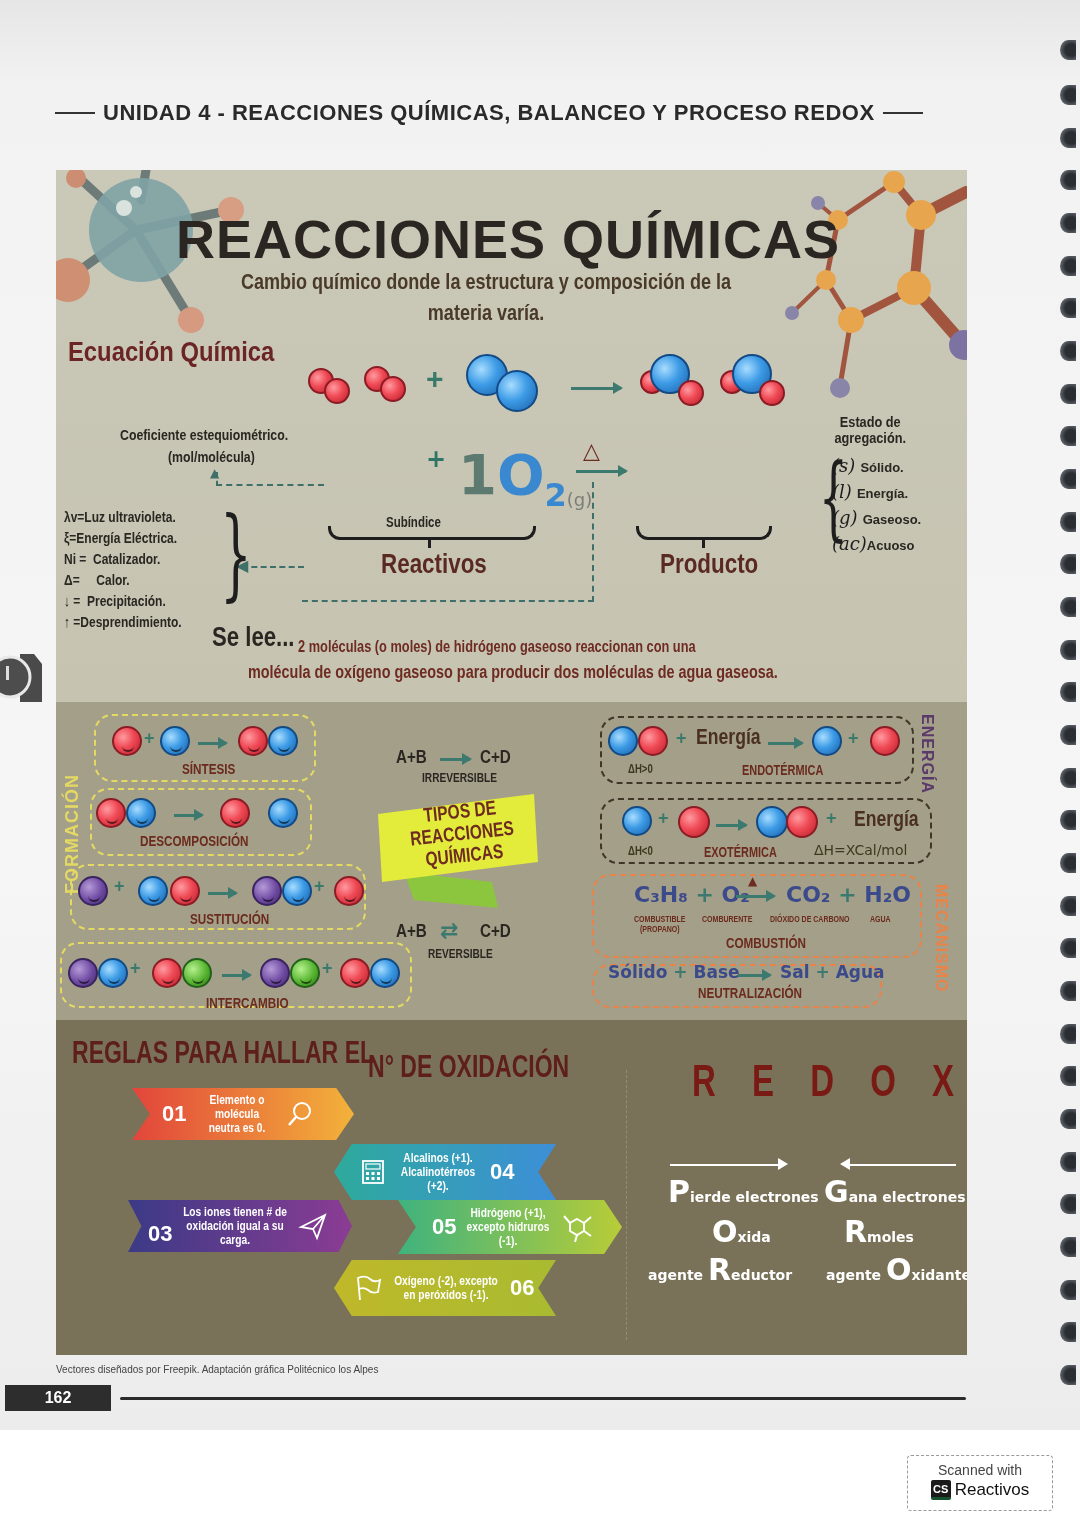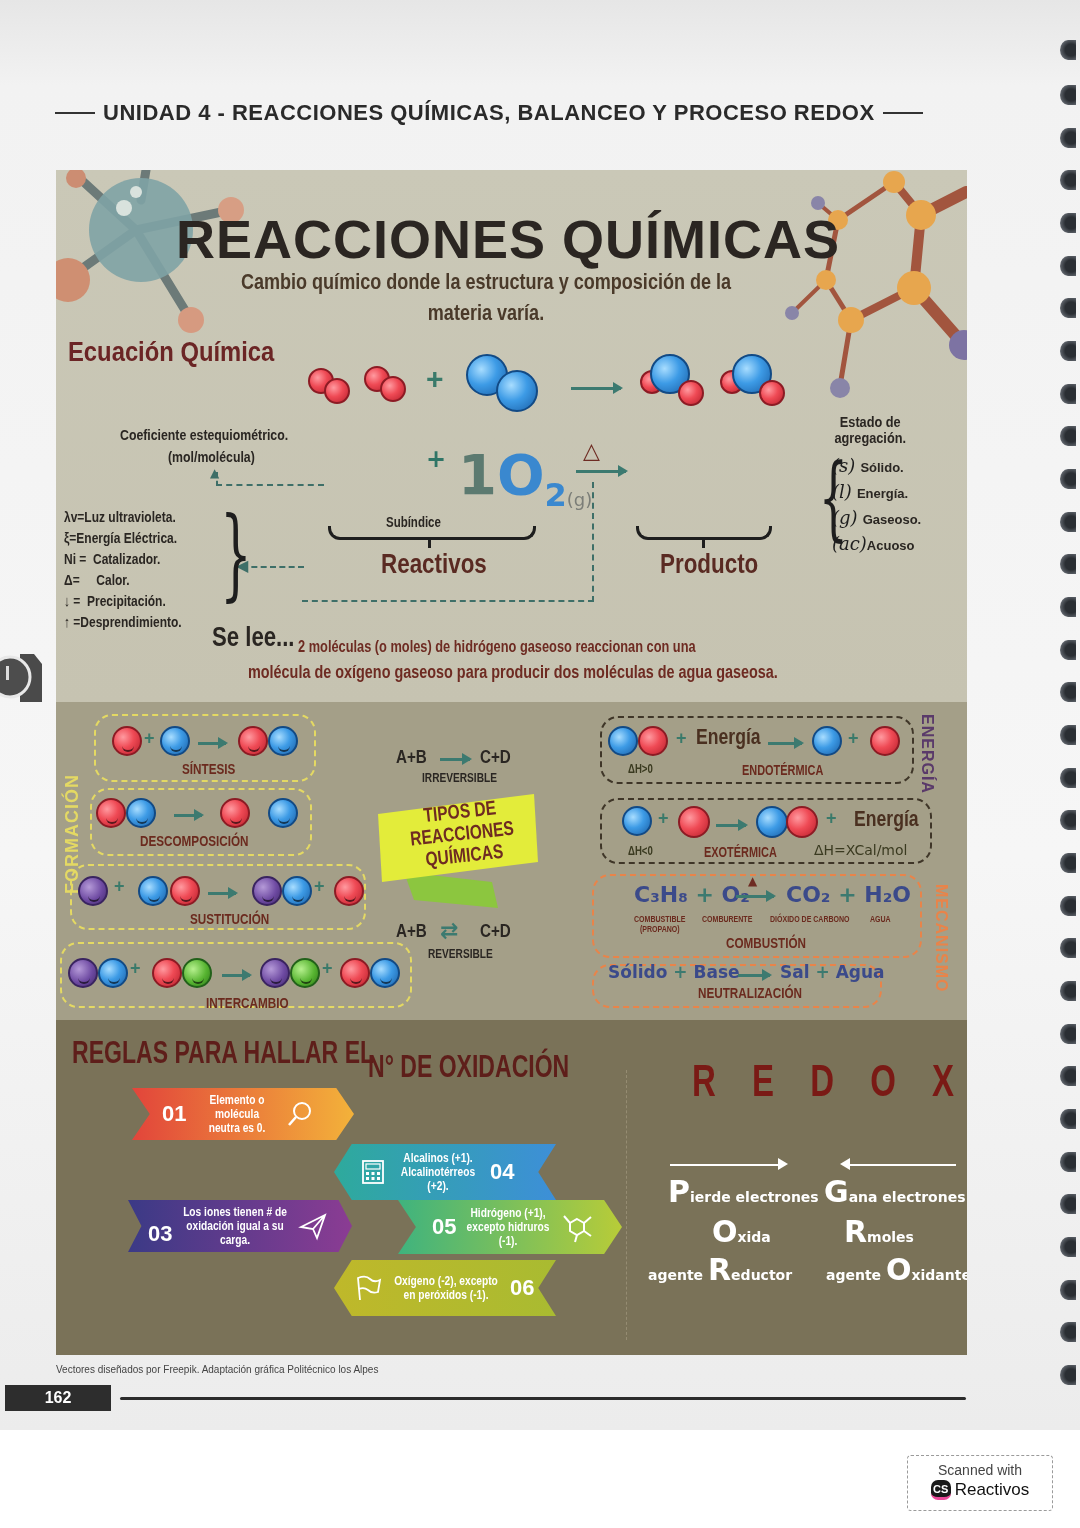--- a/index.html
+++ b/index.html
@@ -41,21 +41,21 @@
   .banner .num { font-size: 22px; font-weight: bold; }
   .banner .txt { font-size: 12px; font-weight: bold; line-height: 14px; text-align: center; transform: scaleX(0.85); }
   .redox-text { font-family: "DejaVu Sans", sans-serif; color: #fff; font-size: 14px; font-weight: bold; }
   .redox-text .cap { font-size: 30px; font-weight: bold; }
   .footer-credit { position: absolute; left: 56px; top: 1364px; font-size: 10px; color: #444; font-family: "Liberation Sans", sans-serif; }
   .page-num { position: absolute; left: 5px; top: 1385px; width: 106px; height: 26px; background: #2d2d2d; color: #fff; font-weight: bold; font-family: "Liberation Sans", sans-serif; font-size: 16px; display: flex; align-items: center; justify-content: center; }
   .page-rule { position: absolute; left: 120px; top: 1397px; width: 846px; height: 3px; background: #2b2b2b; border-radius: 2px; }
   .camscanner { position: absolute; left: 907px; top: 1455px; width: 146px; height: 56px; border: 1px dashed #9a9a9a; border-radius: 4px; background: #fff; font-family: "Liberation Sans", sans-serif; text-align: center; }
   .cs-top { font-size: 14px; color: #444; margin-top: 6px; }
   .cs-bottom { display: flex; align-items: center; justify-content: center; gap: 4px; margin-top: 2px; }
-  .cs-logo { width: 20px; height: 20px; background: #1a1a1a; color: #fff; font-size: 11px; font-weight: bold; border-radius: 7px; display: flex; align-items: center; justify-content: center; border-bottom: 3px solid #ec4899; }
+  .cs-logo { width: 20px; height: 20px; background: #1a1a1a; color: #fff; font-size: 11px; font-weight: bold; border-radius: 2px; display: flex; align-items: center; justify-content: center; border-bottom: 3px solid #14532d; }
   .cs-name { font-size: 17px; color: #111; }
   .side-tab { position: absolute; left: 0; top: 650px; width: 42px; height: 54px; }
 </style>
 </head>
 <body>
 
 <div class="page">
 
   <div class="rings">
     <div class="ring" style="top:10px"></div>

